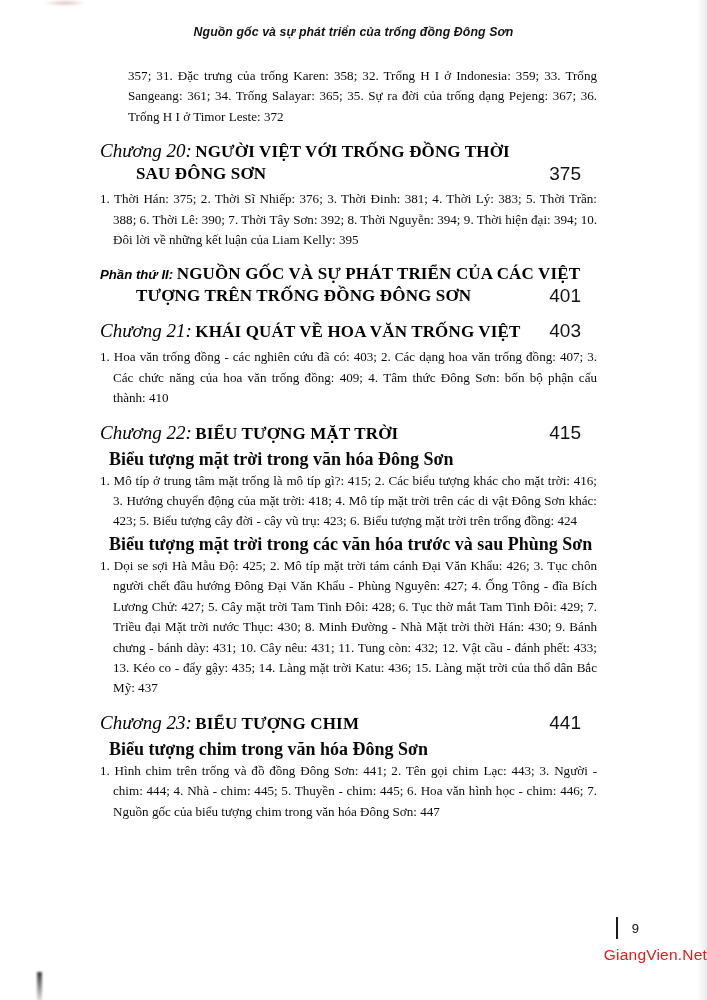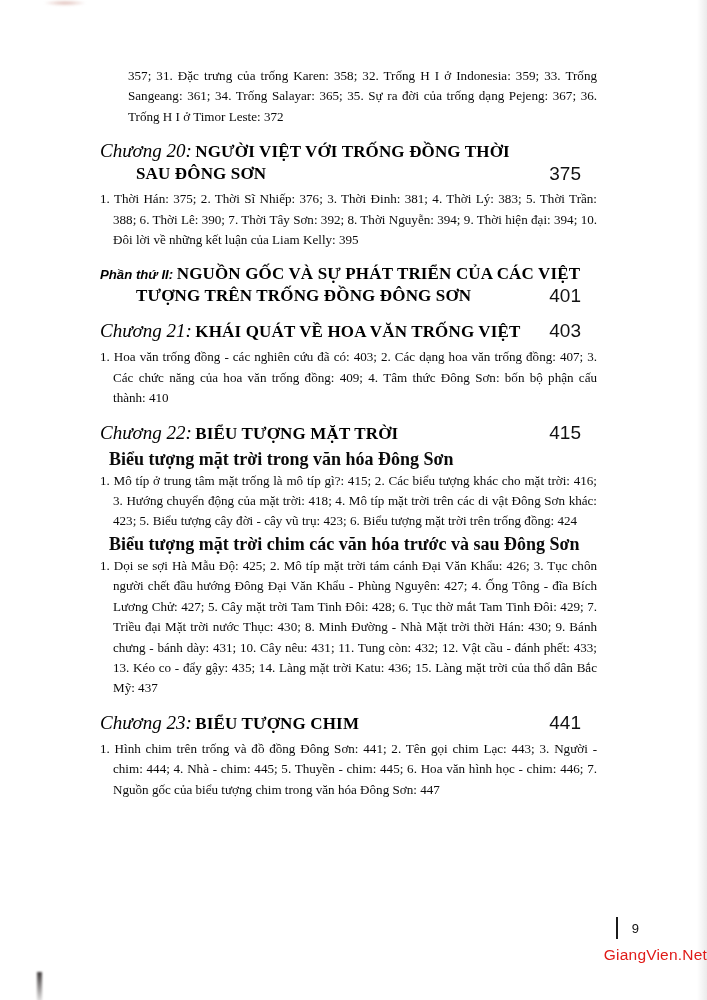--- a/index.html
+++ b/index.html
@@ -169,20 +169,21 @@
 </style>
 </head>
 <body>
 
 <div id="page">
 
   <div class="smudge-top"></div>
   <div class="smudge-bottom"></div>
   <div class="edge-shadow-r"></div>
 
+  <div class="runhead">Nguồn gốc và sự phát triển của trống đồng Đông Sơn</div>
 
   <div class="col">
 
     <p class="entry flat">357; 31. Đặc trưng của trống Karen: 358; 32. Trống H I ở Indonesia: 359; 33. Trống Sangeang: 361; 34. Trống Salayar: 365; 35. Sự ra đời của trống dạng Pejeng: 367; 36. Trống H I ở Timor Leste: 372</p>
 
     <div class="head">
       <div class="lines">
         <div class="ln">
           <span class="kicker">Chương 20:</span>
           <span class="caps">NGƯỜI VIỆT VỚI TRỐNG ĐỒNG THỜI</span>
@@ -223,32 +224,33 @@
       <div class="lines">
         <div class="ln">
           <span class="kicker">Chương 22:</span>
           <span class="caps">BIỂU TƯỢNG MẶT TRỜI</span>
         </div>
       </div>
       <span class="pg one-line">415</span>
     </div>
     <div class="subhead">Biểu tượng mặt trời trong văn hóa Đông Sơn</div>
     <p class="entry">1. Mô típ ở trung tâm mặt trống là mô típ gì?: 415; 2. Các biểu tượng khác cho mặt trời: 416; 3. Hướng chuyển động của mặt trời: 418; 4. Mô típ mặt trời trên các di vật Đông Sơn khác: 423; 5. Biểu tượng cây đời - cây vũ trụ: 423; 6. Biểu tượng mặt trời trên trống đồng: 424</p>
-    <div class="subhead">Biểu tượng mặt trời chim các văn hóa trước và sau Đông Sơn</div>
+    <div class="subhead">Biểu tượng mặt trời trong các văn hóa trước và sau Phùng Sơn</div>
     <p class="entry">1. Dọi se sợi Hà Mẫu Độ: 425; 2. Mô típ mặt trời tám cánh Đại Văn Khẩu: 426; 3. Tục chôn người chết đầu hướng Đông Đại Văn Khẩu - Phùng Nguyên: 427; 4. Ống Tông - đĩa Bích Lương Chử: 427; 5. Cây mặt trời Tam Tinh Đôi: 428; 6. Tục thờ mắt Tam Tinh Đôi: 429; 7. Triều đại Mặt trời nước Thục: 430; 8. Minh Đường - Nhà Mặt trời thời Hán: 430; 9. Bánh chưng - bánh dày: 431; 10. Cây nêu: 431; 11. Tung còn: 432; 12. Vật cầu - đánh phết: 433; 13. Kéo co - đẩy gậy: 435; 14. Làng mặt trời Katu: 436; 15. Làng mặt trời của thổ dân Bắc Mỹ: 437</p>
 
     <div class="head">
       <div class="lines">
         <div class="ln">
           <span class="kicker">Chương 23:</span>
           <span class="caps">BIỂU TƯỢNG CHIM</span>
         </div>
       </div>
       <span class="pg one-line">441</span>
     </div>
+    <div class="subhead">Biểu tượng chim trong văn hóa Đông Sơn</div>
     <p class="entry">1. Hình chim trên trống và đồ đồng Đông Sơn: 441; 2. Tên gọi chim Lạc: 443; 3. Người - chim: 444; 4. Nhà - chim: 445; 5. Thuyền - chim: 445; 6. Hoa văn hình học - chim: 446; 7. Nguồn gốc của biểu tượng chim trong văn hóa Đông Sơn: 447</p>
 
   </div>
 
   <div class="folio">
     <div class="rule"></div>
     <div class="num">9</div>
   </div>
 
   <div class="watermark" style="color: rgb(224, 27, 24);">GiangVien.Net</div>

